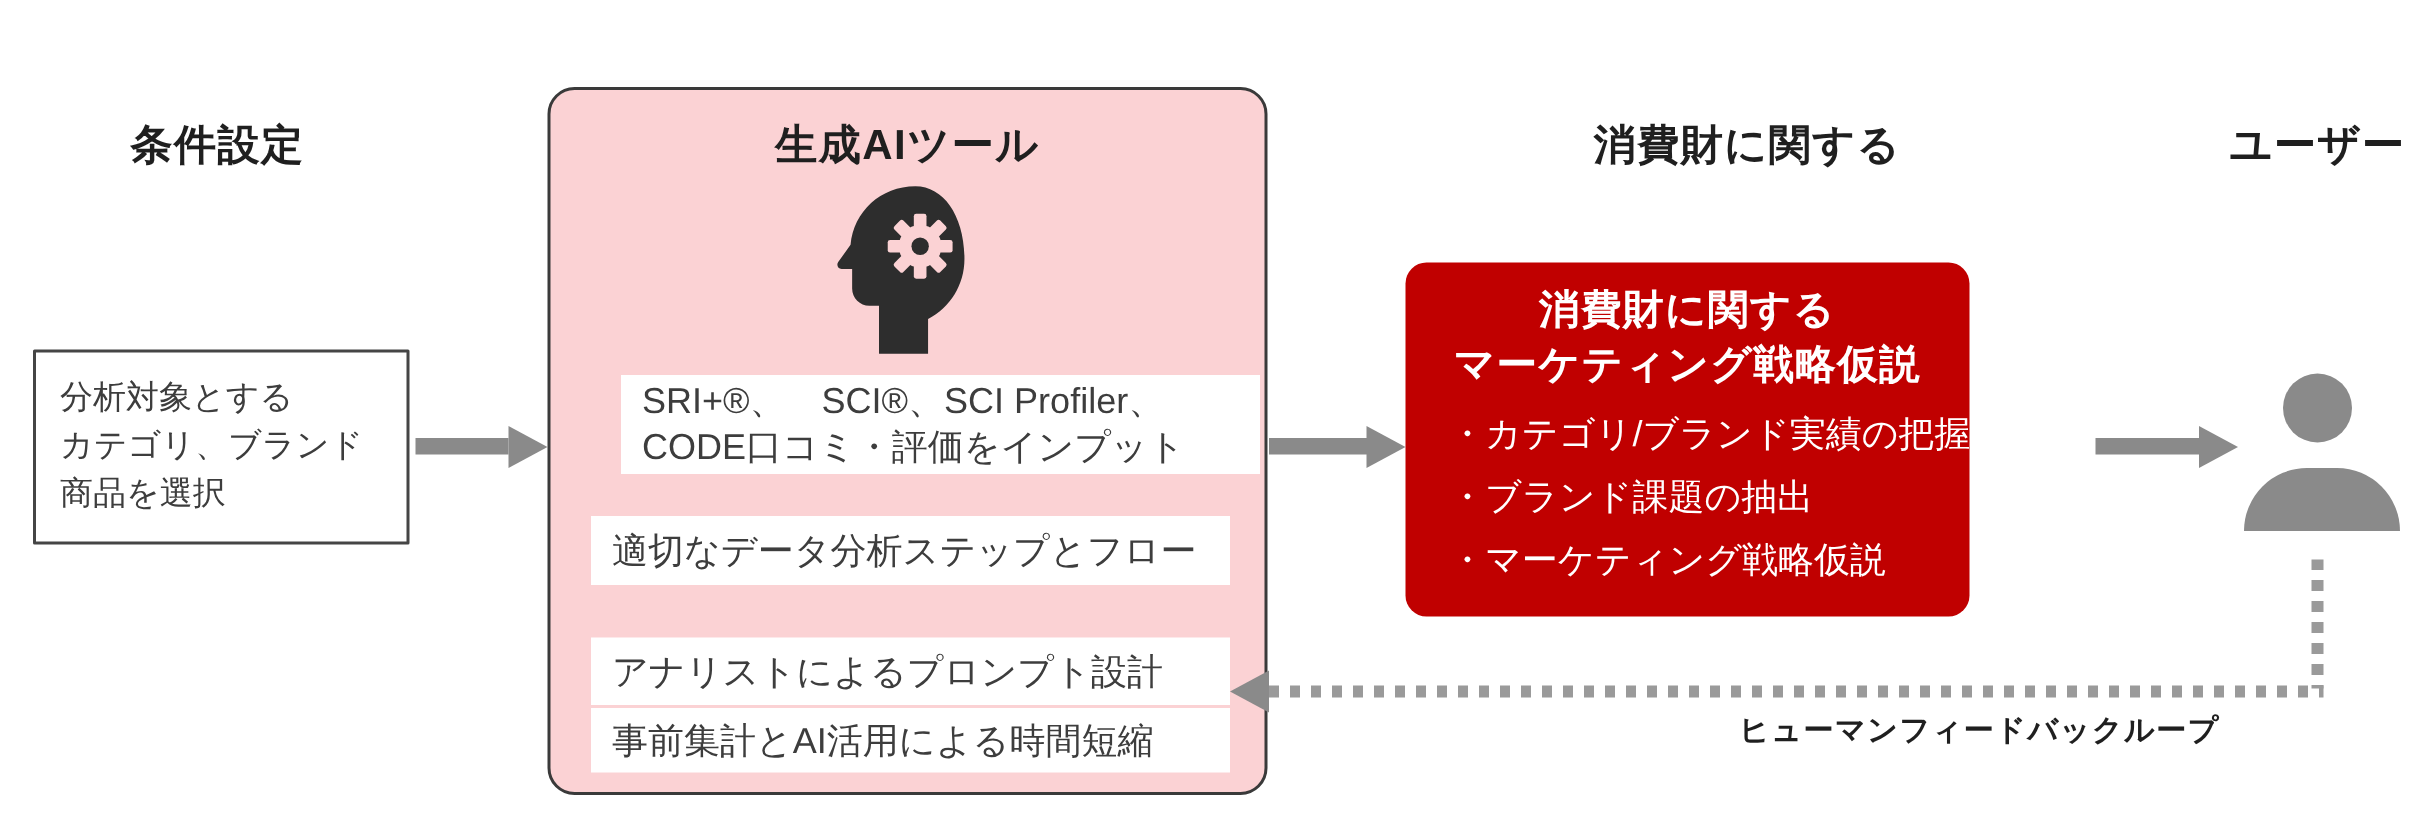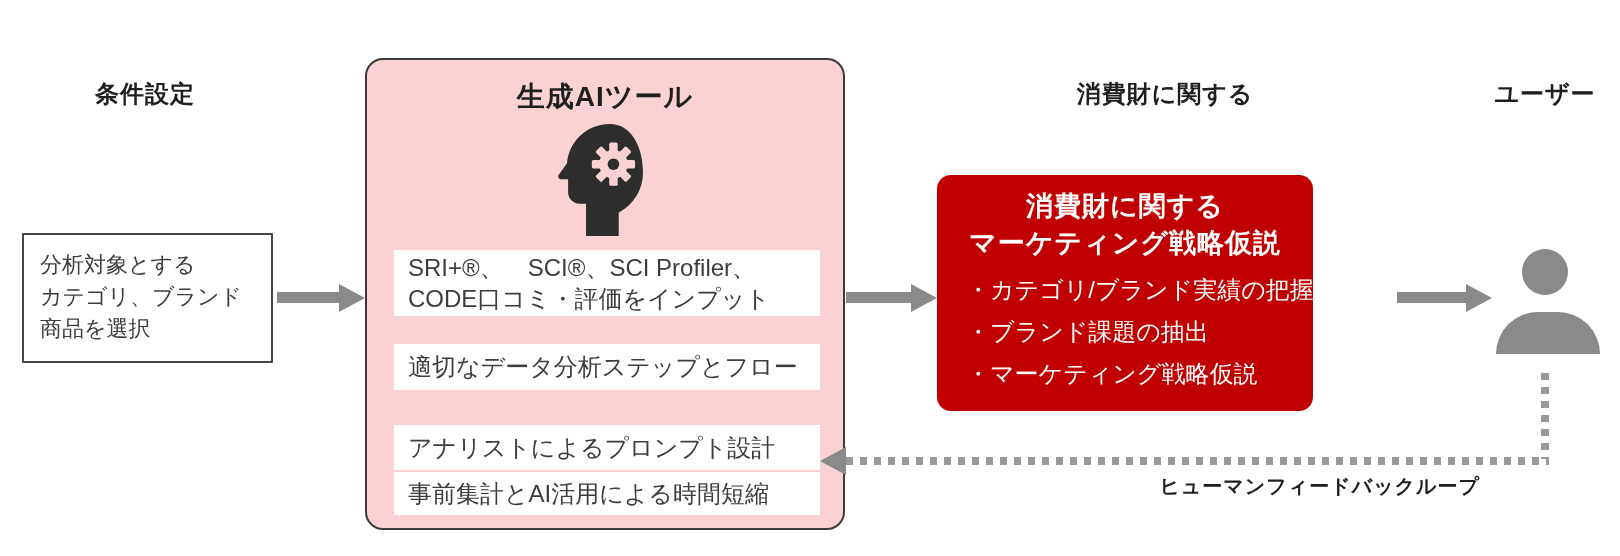--- a/index.html
+++ b/index.html
@@ -5,21 +5,21 @@
   html,body{margin:0;padding:0;background:#fff;}
   .canvas{
     position:relative;
     width:1620px;height:556px;
     background:#ffffff;
     overflow:hidden;
     font-family:"Liberation Sans","DejaVu Sans",sans-serif;
   }
   .heading{
     position:absolute;top:78px;
-    font-size:24px;font-weight:700;color:#1f1f1f;
+    font-size:28px;font-weight:700;color:#1f1f1f;
     text-align:center;letter-spacing:1px;white-space:nowrap;
   }
   
   .cond-box{
     position:absolute;left:22px;top:233px;width:251px;height:130px;
     box-sizing:border-box;background:#ffffff;
     border:2px solid #454545;border-radius:1px;
     padding:14px 0 0 16px;
     font-size:22px;line-height:32px;color:#3d3d3d;
   }
@@ -41,21 +41,21 @@
     font-size:28px;font-weight:700;color:#1f1f1f;letter-spacing:1px;
   }
   .ai-icon{position:absolute;top:62px;left:50%;transform:translateX(-50%);}
   .tool-row{
     position:absolute;left:27px;width:426px;
     box-sizing:border-box;background:#ffffff;
     color:#3d3d3d;font-size:24px;padding-left:14px;
     display:flex;flex-direction:column;justify-content:center;
     white-space:nowrap;
   }
-  .tool-row.r1{top:190px;height:66px;line-height:31px;}
+  .tool-row.r1{top:190px;height:66px;line-height:31px;margin-left:20px;}
   .tool-row.r2{top:284px;height:46px;}
   .tool-row.r3{top:365px;height:45px;}
   .tool-row.r4{top:412px;height:43px;}
   
   .red-box{
     position:absolute;left:937px;top:175px;width:376px;height:236px;
     box-sizing:border-box;background:#C00000;border-radius:14px;color:#ffffff;
   }
   .red-title{
     margin-top:13px;text-align:center;

